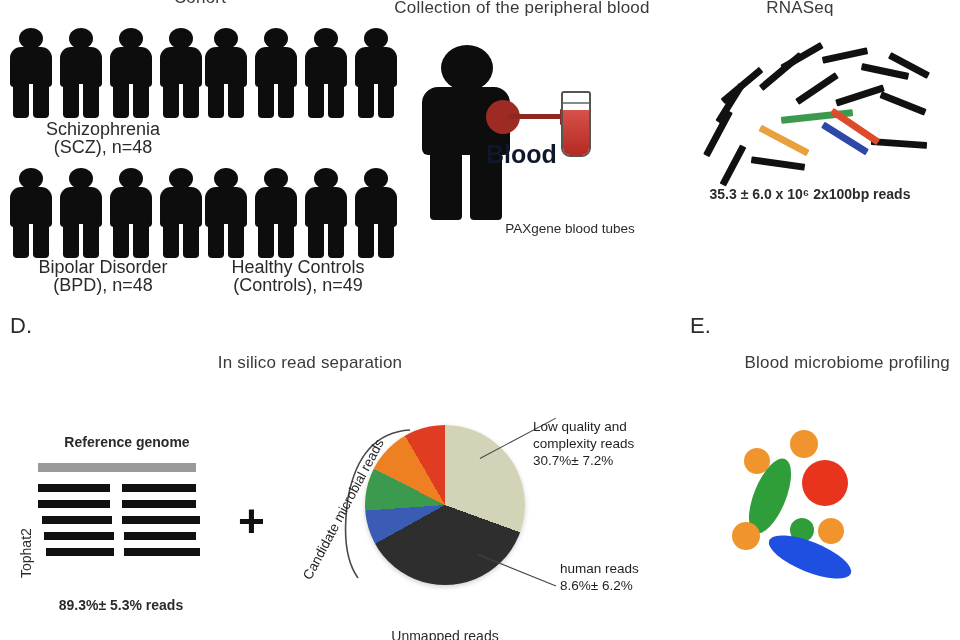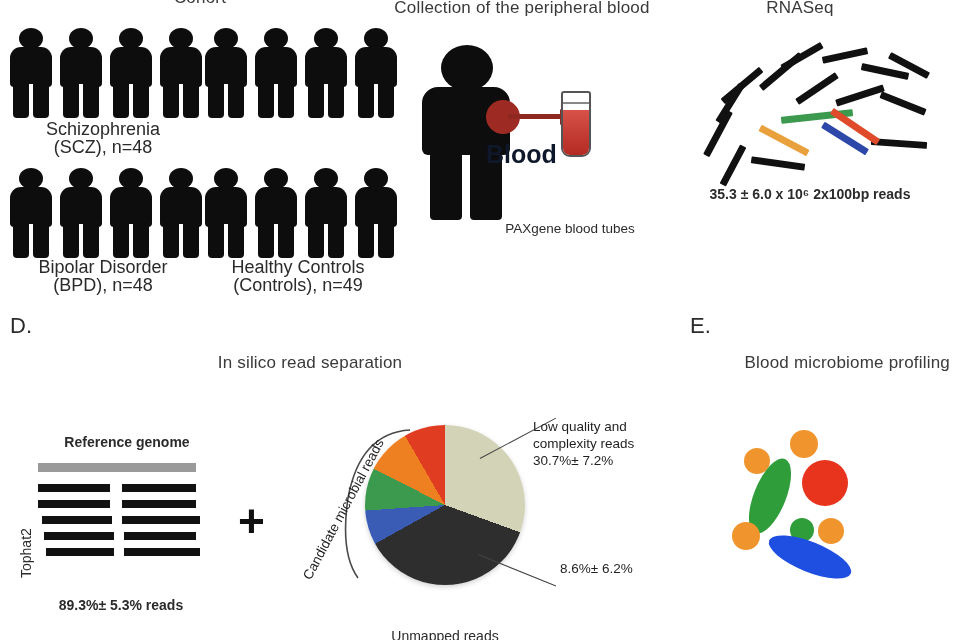--- a/index.html
+++ b/index.html
@@ -403,20 +403,21 @@
 
   <div class="callout-line abs" style="left:480px; top:458px; width:86px; transform: rotate(-28deg);"></div>
   <div class="callout-text abs" style="left:533px; top:418px; width:180px;">
     <div>Low quality and</div>
     <div>complexity reads</div>
     <div>30.7%± 7.2%</div>
   </div>
 
   <div class="callout-line abs" style="left:478px; top:554px; width:84px; transform: rotate(22deg);"></div>
   <div class="callout-text abs" style="left:560px; top:560px; width:170px;">
+    <div>human reads</div>
     <div>8.6%± 6.2%</div>
   </div>
 
   <div class="abs caption" style="left:355px; top:628px; width:180px; font-size:14px;">Unmapped reads</div>
 
   <div class="abs panel-letter" style="left:690px; top:313px;">E.</div>
   <div class="abs title" style="left:690px; top:353px; width:260px; text-align:right;">Blood microbiome profiling</div>
 
   <div class="abs" style="left:730px; top:430px; width:190px; height:190px;">
     <div class="blob" style="left:60px; top:0px;  width:28px; height:28px; background:#f0952e;"></div>

